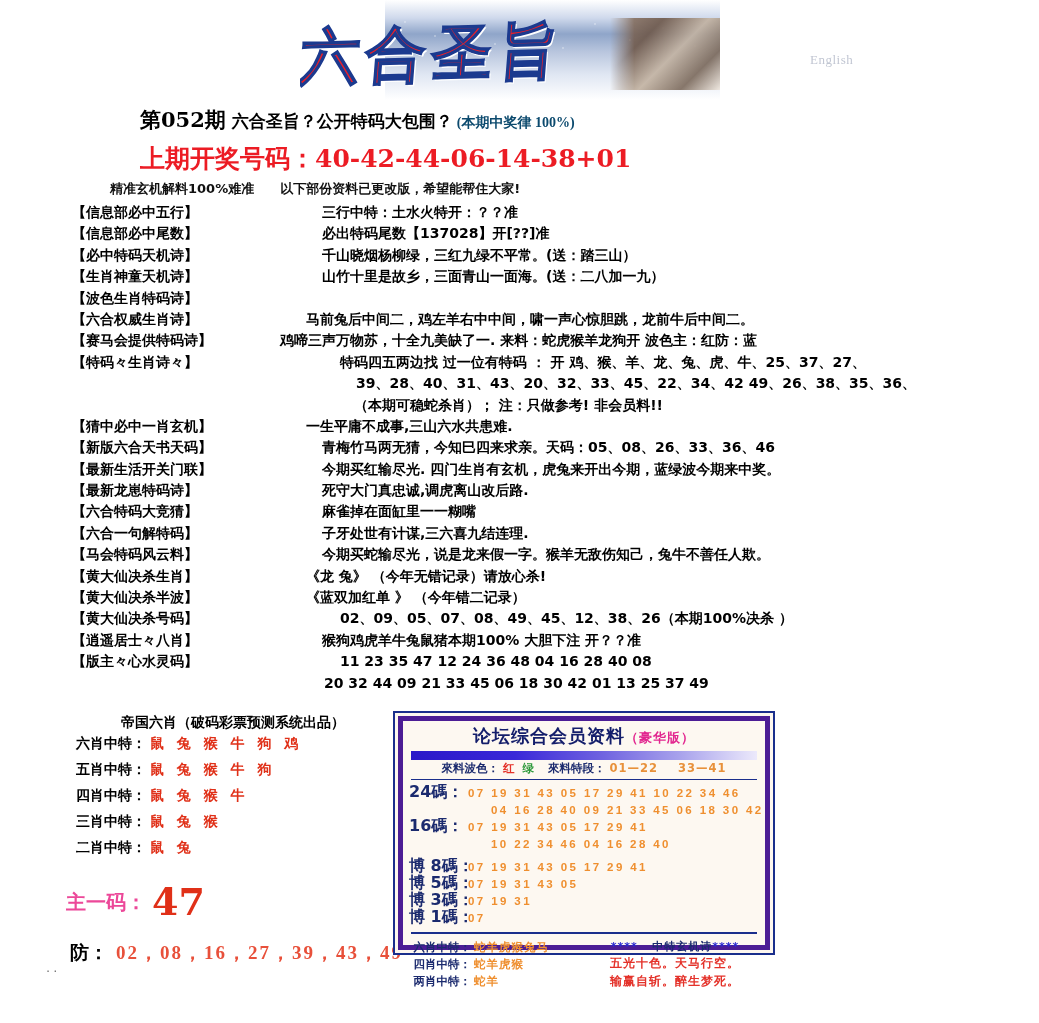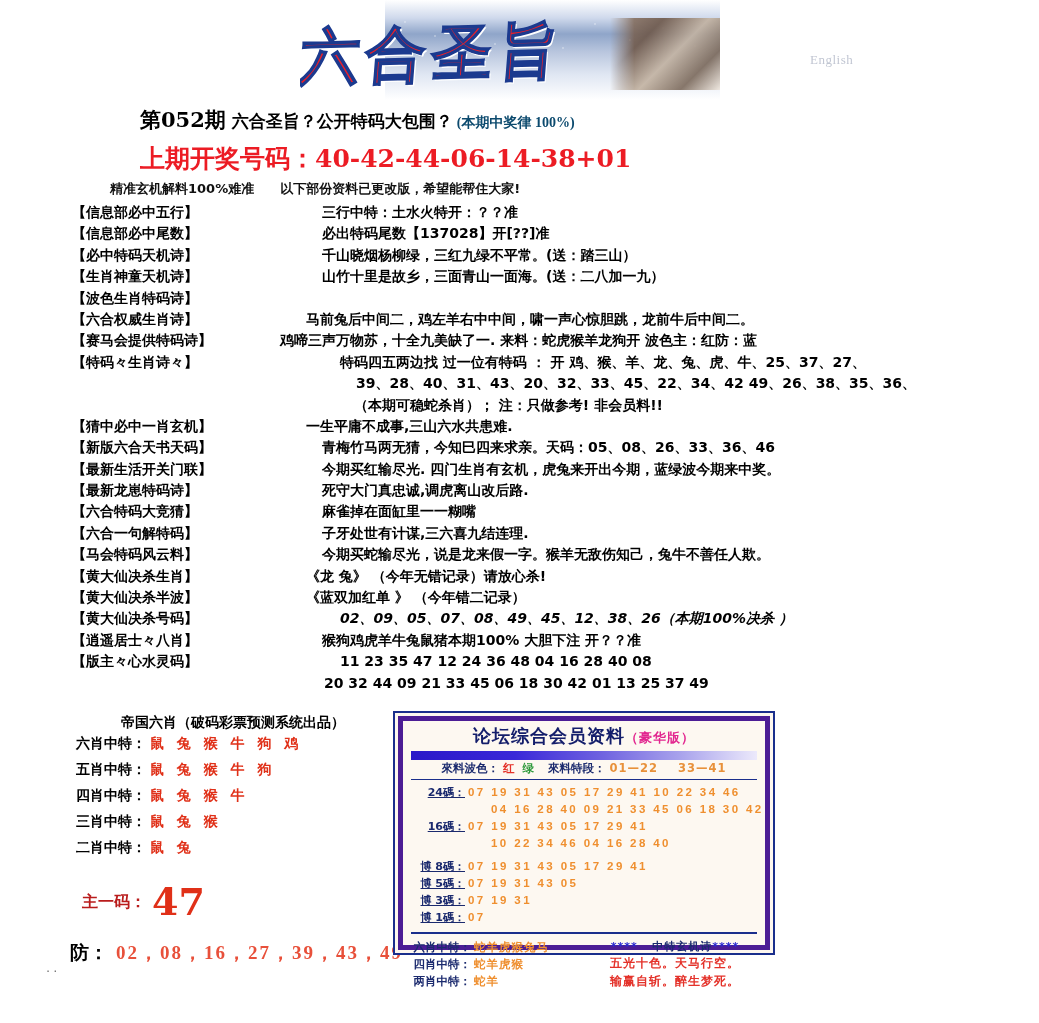--- a/index.html
+++ b/index.html
@@ -90,21 +90,21 @@
     width:94px;flex:0 0 94px;text-align:right;
     font-family:"DejaVu Sans","Liberation Sans",sans-serif;
     font-size:14px;font-weight:bold;color:#000;
   }
   .zrow .zlbl::after{content:"：";}
   .zrow .zval{
     font-family:"DejaVu Sans","Liberation Sans",sans-serif;
     font-size:14px;font-weight:bold;color:#e03018;letter-spacing:4px;padding-left:4px;
   }
   .mainrow{display:flex;align-items:center;margin-top:20px;white-space:nowrap;}
-  .mainrow .mlbl{width:94px;flex:0 0 94px;text-align:right;font-size:16px;font-weight:bold;color:#b91c1c;}
+  .mainrow .mlbl{width:94px;flex:0 0 94px;text-align:right;font-size:20px;font-weight:bold;color:#ec4899;}
   .mainrow .mlbl::after{content:"：";}
   .mainrow .mval{font-family:"DejaVu Serif","Liberation Serif",serif;font-size:38px;font-weight:bold;color:#e03018;padding-left:6px;line-height:40px;}
   .defrow{display:flex;align-items:baseline;margin-top:18px;white-space:nowrap;}
   .defrow .dlbl{width:56px;flex:0 0 56px;text-align:right;font-size:19px;font-weight:bold;color:#000;}
   .defrow .dlbl::after{content:"：";}
   .defrow .dval{font-family:"Liberation Serif",serif;font-size:19px;font-weight:bold;color:#e8503a;padding-left:8px;letter-spacing:2px;}
   .dots{position:absolute;left:46px;top:960px;font-size:13px;color:#777;letter-spacing:3px;}
 
   
   .forum{
@@ -125,22 +125,22 @@
   }
   .meta-line{display:flex;justify-content:center;align-items:baseline;white-space:nowrap;
     font-family:"DejaVu Sans","Liberation Sans",sans-serif;font-size:11.5px;font-weight:bold;color:#1b2a6e;margin-top:1px;}
   .meta-line .red{color:#e4322a;margin:0 4px;}
   .meta-line .green{color:#2f9a3c;margin:0 14px 0 4px;}
   .meta-line .orange{color:#e8913a;margin-left:4px;letter-spacing:1px;}
   .meta-line .gap{display:inline-block;width:16px;}
   .hr1{border:0;border-top:1px solid #1a2e8c;margin:3px 2px 4px 2px;}
   .nrow{display:flex;align-items:baseline;white-space:nowrap;line-height:16px;}
   .nrow .nl{
-    width:56px;flex:0 0 56px;text-align:right;
-    font-family:"DejaVu Sans","Liberation Sans",sans-serif;font-size:11px;font-weight:bold;color:#1b2a6e;text-decoration:underline;
+    width:56px;flex:0 0 56px;text-align:left;
+    font-family:"DejaVu Sans","Liberation Sans",sans-serif;font-size:16px;font-weight:bold;color:#1b2a6e;
   }
   .nrow .nl::after{content:"：";}
   .nrow .nv{
     font-family:"Liberation Sans",sans-serif;font-size:11.5px;font-weight:bold;color:#ef8f2f;
     padding-left:3px;letter-spacing:2.4px;
   }
   .nrow .nv.pad{padding-left:26px;}
   .spacer{height:6px;}
   .hr2{border:0;border-top:2px solid #1a2e8c;margin:6px 2px 5px 2px;}
   .bottom2{display:flex;}
@@ -250,21 +250,21 @@
       <div class="row">
         <span class="lbl">【黄大仙决杀生肖】</span>
         <span class="val" style="padding-left: 62px;">《龙 兔》   （今年无错记录）请放心杀!</span>
       </div>
       <div class="row">
         <span class="lbl">【黄大仙决杀半波】</span>
         <span class="val" style="padding-left: 62px;">《蓝双加红单 》     （今年错二记录）</span>
       </div>
       <div class="row">
         <span class="lbl">【黄大仙决杀号码】</span>
-        <span class="val" style="padding-left: 96px; font-style: italic;">02、09、05、07、08、49、45、12、38、26（本期100%决杀 ）</span>
+        <span class="val" style="padding-left: 96px;">02、09、05、07、08、49、45、12、38、26（本期100%决杀 ）</span>
       </div>
       <div class="row">
         <span class="lbl">【逍遥居士々八肖】</span>
         <span class="val" style="padding-left: 78px;">猴狗鸡虎羊牛兔鼠猪本期100% 大胆下注     开？？准</span>
       </div>
       <div class="row">
         <span class="lbl">【版主々心水灵码】</span>
         <span class="val" style="padding-left: 96px;">11 23 35 47 12 24 36 48 04 16 28 40 08</span>
       </div>
       <div class="row">

